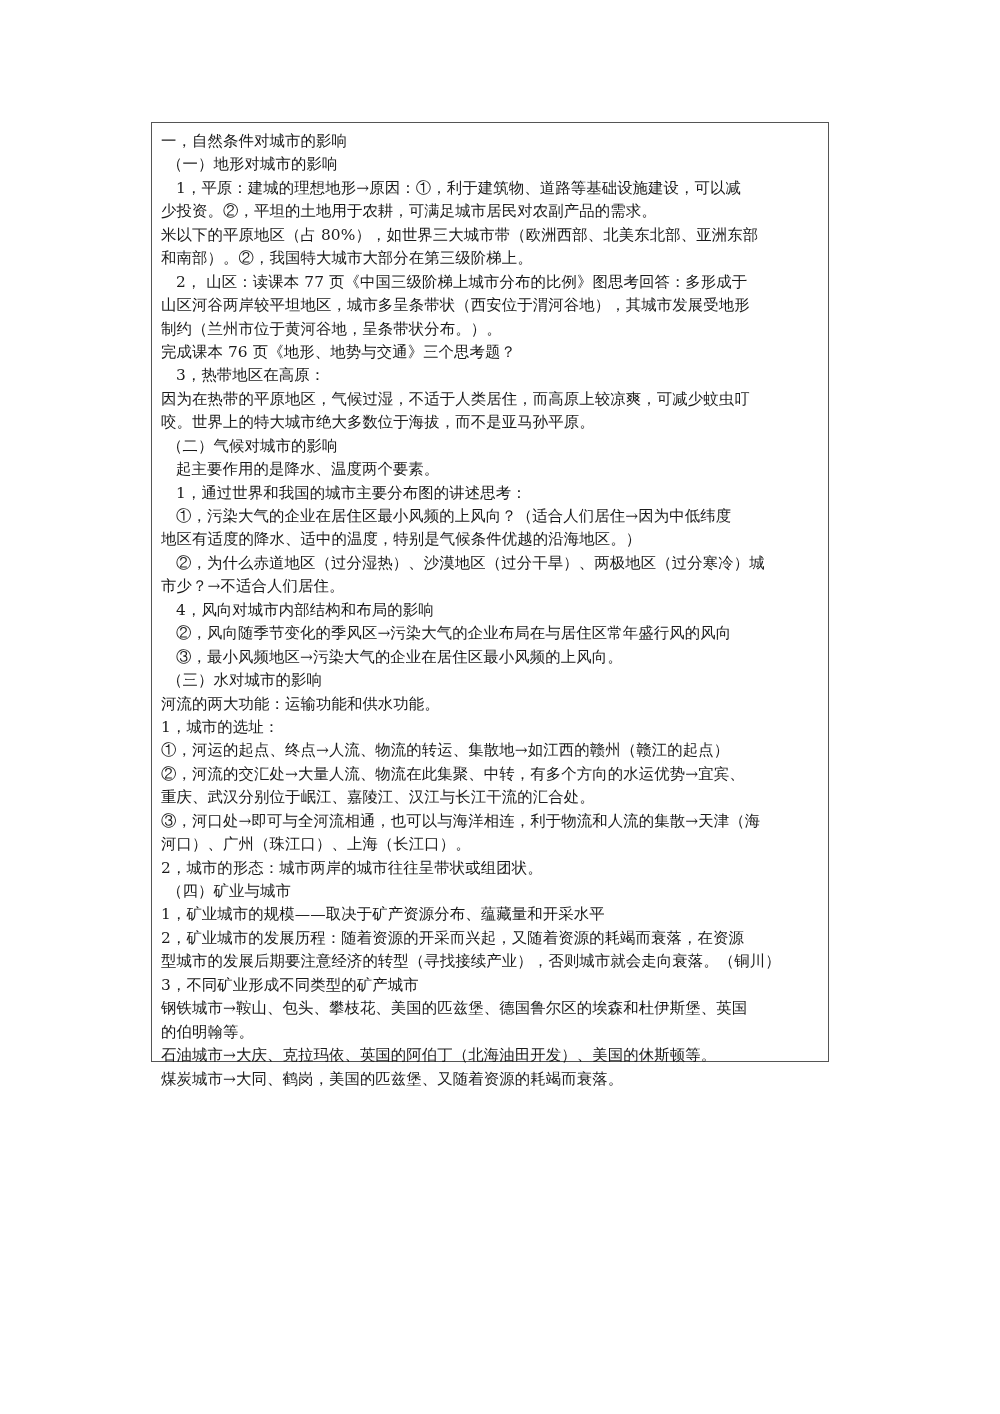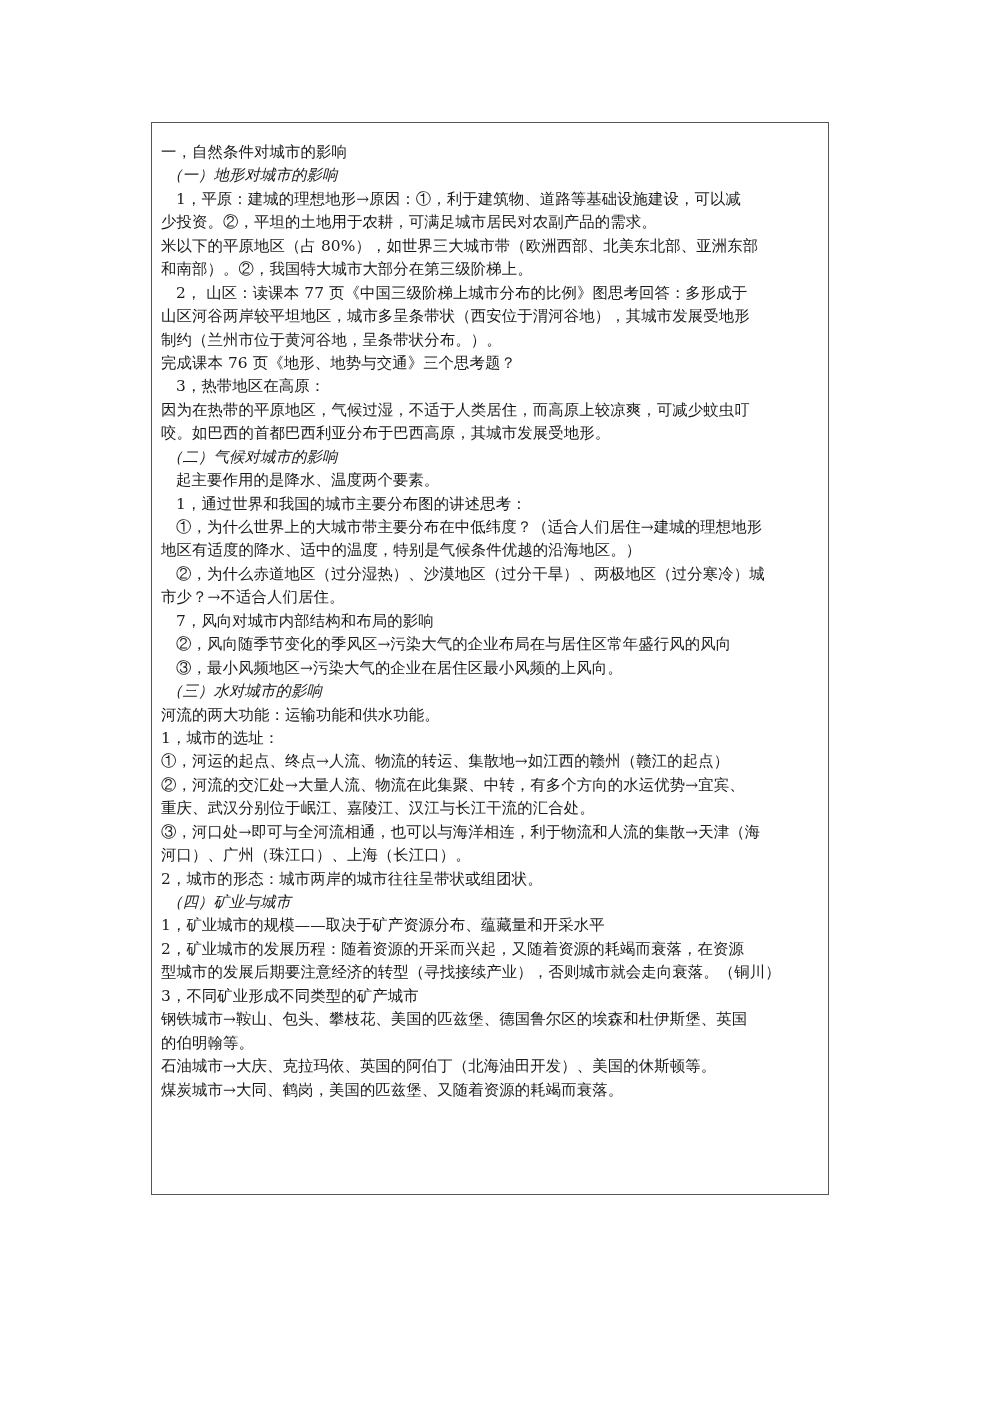--- a/index.html
+++ b/index.html
@@ -1,62 +1,62 @@
 <!DOCTYPE html>
 <html><head>
 <meta charset="utf-8">
 <style>
   html, body { margin: 0; padding: 0; background: #ffffff; }
   body { width: 1000px; height: 1414px; position: relative; overflow: hidden; }
   .frame {
     position: absolute;
     left: 151px; top: 122px;
-    width: 678px; height: 1073px;
+    width: 678px; height: 940px;
     border: 1.5px solid #555;
     box-sizing: border-box;
-    padding: 18px 6px 0 9px;
+    padding: 7px 6px 0 9px;
   }
   .line {
     font-family: "DejaVu Serif", "Liberation Serif", serif;
     font-size: 15.4px;
     line-height: 23.45px;
     height: 23.45px;
     color: #1a1a1a;
     white-space: nowrap;
     overflow: hidden;
     letter-spacing: 0.1px;
   }
   .indent { padding-left: 15px; }
-  .indent-s { padding-left: 6px; font-style: italic; }
+  .indent-s { padding-left: 6px; }
 </style>
 </head>
 <body>
 
 <div class="frame" id="frame">
     <div class="line">一，自然条件对城市的影响</div>
     <div class="line indent-s">（一）地形对城市的影响</div>
     <div class="line indent">1，平原：建城的理想地形→原因：①，利于建筑物、道路等基础设施建设，可以减</div>
     <div class="line">少投资。②，平坦的土地用于农耕，可满足城市居民对农副产品的需求。</div>
     <div class="line">米以下的平原地区（占 80%），如世界三大城市带（欧洲西部、北美东北部、亚洲东部</div>
     <div class="line">和南部）。②，我国特大城市大部分在第三级阶梯上。</div>
     <div class="line indent">2，  山区：读课本 77 页《中国三级阶梯上城市分布的比例》图思考回答：多形成于</div>
     <div class="line">山区河谷两岸较平坦地区，城市多呈条带状（西安位于渭河谷地），其城市发展受地形</div>
     <div class="line">制约（兰州市位于黄河谷地，呈条带状分布。）。</div>
     <div class="line">完成课本 76 页《地形、地势与交通》三个思考题？</div>
     <div class="line indent">3，热带地区在高原：</div>
     <div class="line">因为在热带的平原地区，气候过湿，不适于人类居住，而高原上较凉爽，可减少蚊虫叮</div>
-    <div class="line">咬。如巴西的首都巴西利亚分布于巴西高原，其城市发展受地形。</div>
+    <div class="line">咬。世界上的特大城市绝大多数位于海拔，而不是亚马孙平原。</div>
     <div class="line indent-s">（二）气候对城市的影响</div>
     <div class="line indent">起主要作用的是降水、温度两个要素。</div>
     <div class="line indent">1，通过世界和我国的城市主要分布图的讲述思考：</div>
-    <div class="line indent">①，为什么世界上的大城市带主要分布在中低纬度？（适合人们居住→建城的理想地形</div>
+    <div class="line indent">①，污染大气的企业在居住区最小风频的上风向？（适合人们居住→因为中低纬度</div>
     <div class="line">地区有适度的降水、适中的温度，特别是气候条件优越的沿海地区。）</div>
     <div class="line indent">②，为什么赤道地区（过分湿热）、沙漠地区（过分干旱）、两极地区（过分寒冷）城</div>
     <div class="line">市少？→不适合人们居住。</div>
-    <div class="line indent">7，风向对城市内部结构和布局的影响</div>
+    <div class="line indent">4，风向对城市内部结构和布局的影响</div>
     <div class="line indent">②，风向随季节变化的季风区→污染大气的企业布局在与居住区常年盛行风的风向</div>
     <div class="line indent">③，最小风频地区→污染大气的企业在居住区最小风频的上风向。</div>
     <div class="line indent-s">（三）水对城市的影响</div>
     <div class="line">河流的两大功能：运输功能和供水功能。</div>
     <div class="line">1，城市的选址：</div>
     <div class="line">①，河运的起点、终点→人流、物流的转运、集散地→如江西的赣州（赣江的起点）</div>
     <div class="line">②，河流的交汇处→大量人流、物流在此集聚、中转，有多个方向的水运优势→宜宾、</div>
     <div class="line">重庆、武汉分别位于岷江、嘉陵江、汉江与长江干流的汇合处。</div>
     <div class="line">③，河口处→即可与全河流相通，也可以与海洋相连，利于物流和人流的集散→天津（海</div>
     <div class="line">河口）、广州（珠江口）、上海（长江口）。</div>

